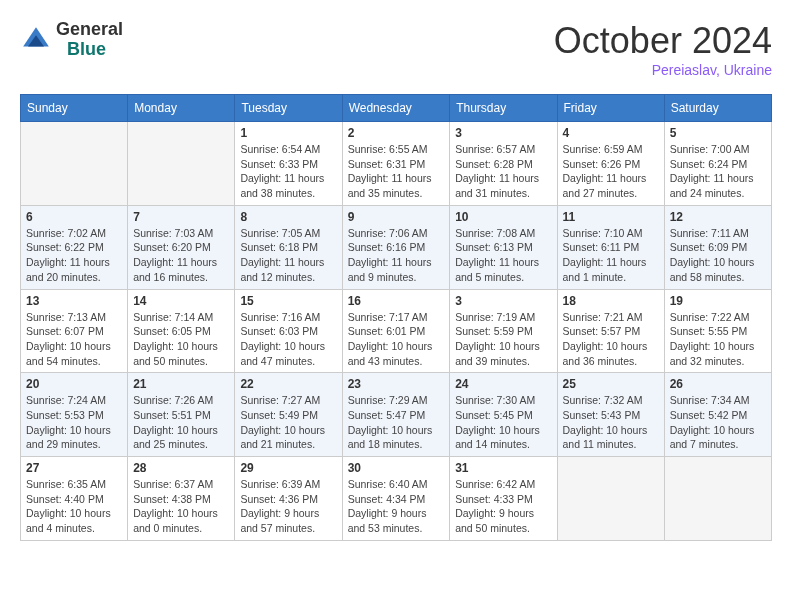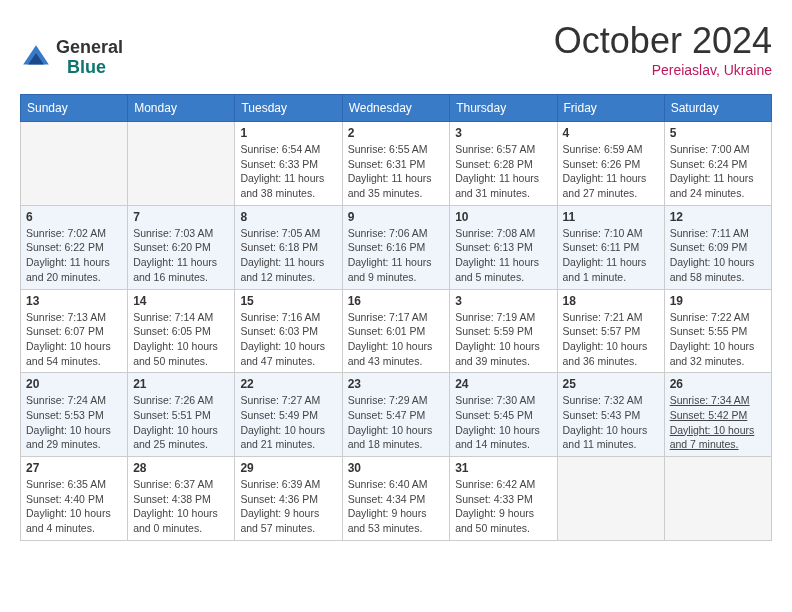--- a/index.html
+++ b/index.html
@@ -6,21 +6,21 @@
     body {
       font-family: Arial, sans-serif;
       background: #fff;
       width: 792px;
       min-height: 612px;
       padding: 20px;
     }
     .header {
       display: flex;
       justify-content: space-between;
-      align-items: flex-end;
+      align-items: flex-start;
       margin-bottom: 16px;
     }
     .logo {
       display: flex;
       align-items: center;
     }
     .logo-text {
       font-size: 18px;
       font-weight: bold;
       color: #333;
@@ -37,21 +37,21 @@
       text-align: right;
       margin-left: 16px;
     }
     .title-block .month-year {
       font-size: 36px;
       font-weight: 300;
       color: #333;
     }
     .title-block .location {
       font-size: 14px;
-      color: #be185d;
+      color: #8b5cf6;
     }
     .calendar {
       width: 100%;
       border-collapse: collapse;
       font-size: 11px;
     }
     .calendar th {
       background: #3a7bc8;
       color: #fff;
       text-align: left;
@@ -278,21 +278,21 @@
 Daylight: 10 hours and 14 minutes.</div>
         </td>
         <td>
           <span class="day-num">25</span>
           <div class="day-info" style="white-space: pre-line;">Sunrise: 7:32 AM
 Sunset: 5:43 PM
 Daylight: 10 hours and 11 minutes.</div>
         </td>
         <td>
           <span class="day-num">26</span>
-          <div class="day-info" style="white-space: pre-line; text-decoration: underline;">Sunrise: 7:34 AM
+          <div class="day-info" style="white-space: pre-line;">Sunrise: 7:34 AM
 Sunset: 5:42 PM
 Daylight: 10 hours and 7 minutes.</div>
         </td>
       </tr>
       <tr>
         <td>
           <span class="day-num">27</span>
           <div class="day-info" style="white-space: pre-line;">Sunrise: 6:35 AM
 Sunset: 4:40 PM
 Daylight: 10 hours and 4 minutes.</div>

